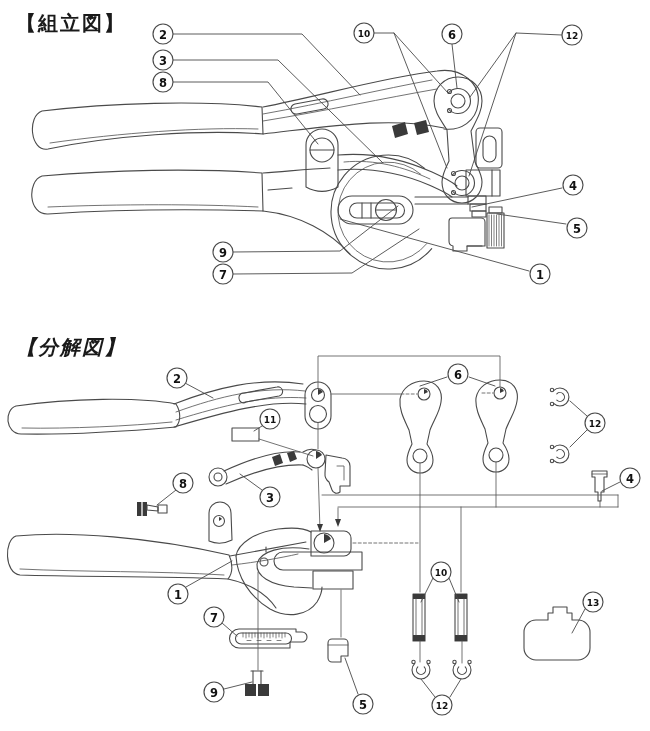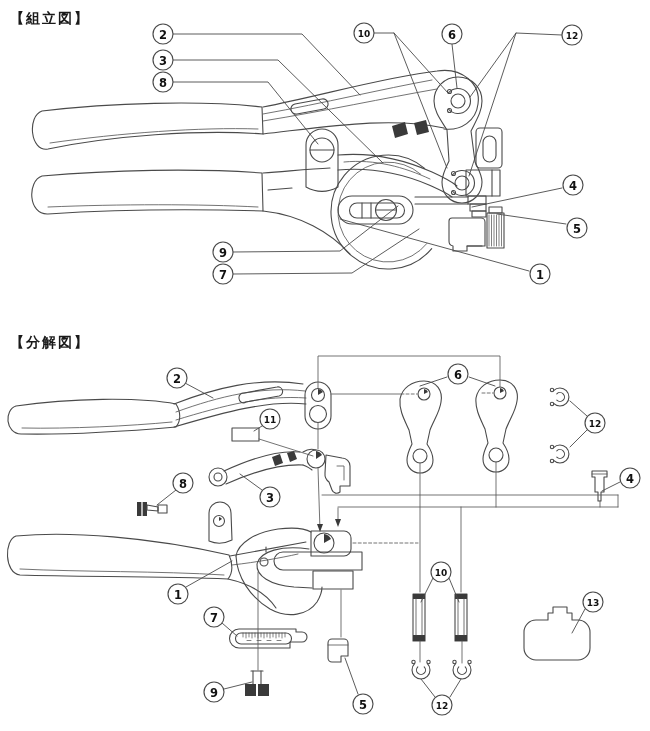--- a/index.html
+++ b/index.html
@@ -1,20 +1,20 @@
 <!DOCTYPE html>
 <html><head>
 <meta charset="utf-8">
 <style>
   html,body{margin:0;padding:0;background:#fff;}
   #stage{position:relative;width:650px;height:731px;background:#fff;overflow:hidden;
          font-family:"DejaVu Sans","Liberation Sans",sans-serif;}
-  .fig-title{position:absolute;left:10px;font-weight:bold;font-size:14px;letter-spacing:2px;color:#1a1a1a;}
+  .fig-title{position:absolute;left:16px;font-weight:bold;font-size:20px;letter-spacing:2px;color:#1a1a1a;}
   #asm-title{top:10px;}
-  #exp-title{top:334px;}
+  #exp-title{top:334px;font-style:italic;}
   svg{position:absolute;left:0;top:0;}
   svg path,svg polyline,svg circle,svg rect,svg line{
     fill:none;stroke:#4a4a4a;stroke-width:1.1;stroke-linejoin:round;stroke-linecap:round;}
   .thin{stroke-width:0.85;stroke:#5a5a5a;}
   .dash{stroke-dasharray:3 2.2;stroke-width:0.85;stroke:#5a5a5a;}
   .dark{fill:#3a3a3a;stroke:none;}
   .knurl{stroke-width:0.7;}
   .leader{fill:none;stroke:#4a4a4a;stroke-width:0.9;}
   .bubble{fill:#fff;stroke:#4a4a4a;stroke-width:1.15;}
   .bubble-num{font:600 11.5px "DejaVu Sans",sans-serif;fill:#111;stroke:none;

